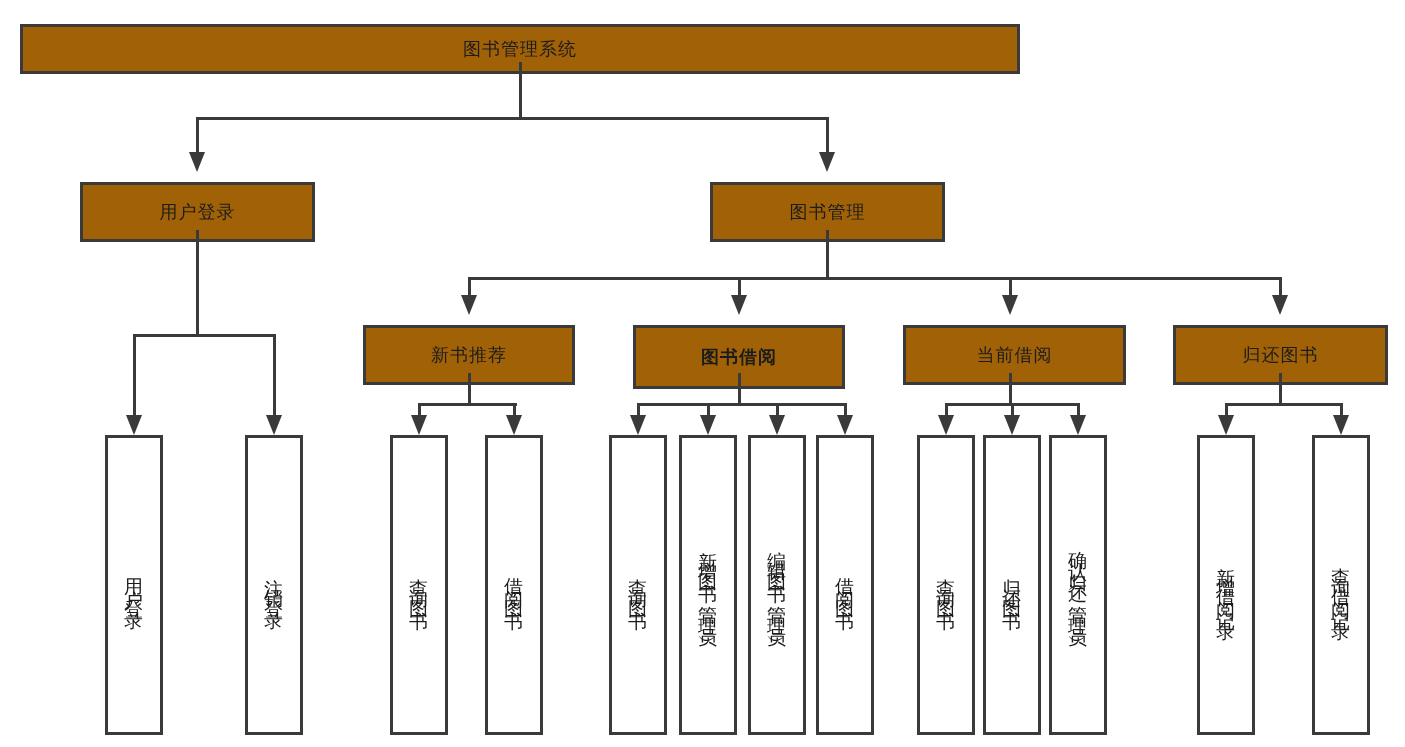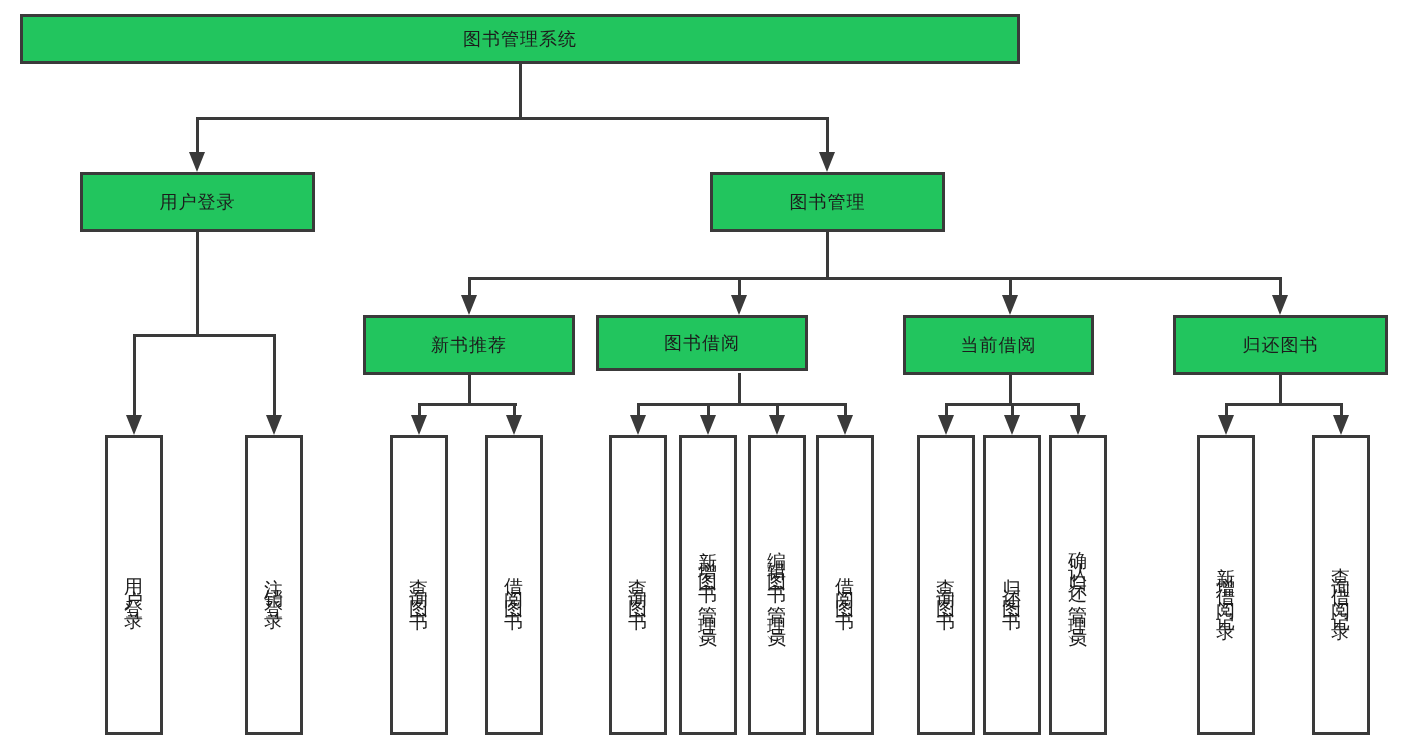--- a/index.html
+++ b/index.html
@@ -7,25 +7,26 @@
     position:relative;
     width:1405px;height:747px;
     background:#ffffff;
     font-family:"Liberation Sans","DejaVu Sans",sans-serif;
     overflow:hidden;
   }
   .box{
     position:absolute;
     box-sizing:border-box;
     border:3px solid #3a3a3a;
-    background:#22c55e;
+    background:#a16207;
     display:flex;align-items:center;justify-content:center;
     color:#1c1c1c;
     font-size:18px;
     letter-spacing:1px;
+    margin-top:10px;
   }
   .vbox{
     position:absolute;
     box-sizing:border-box;
     border:3px solid #3a3a3a;
     background:#ffffff;
     display:flex;align-items:center;justify-content:center;
     color:#1c1c1c;
   }
   .vlabel{
@@ -51,22 +52,22 @@
     font-size:20px;
     letter-spacing:1px;
     white-space:nowrap;
   }
 
   
   #n-root{left:20px;top:14px;width:1000px;height:50px;}
   #n-userlogin{left:80px;top:172px;width:235px;height:60px;}
   #n-bookmgmt{left:710px;top:172px;width:235px;height:60px;}
   #n-newbook{left:363px;top:315px;width:212px;height:60px;}
-  #n-borrow{left:596px;top:315px;width:212px;height:56px;}
-  #n-current{left:903px;top:315px;width:191px;height:60px;}
+  #n-borrow{left:633px;top:315px;width:212px;height:64px;font-weight:bold;}
+  #n-current{left:903px;top:315px;width:223px;height:60px;}
   #n-records{left:1173px;top:315px;width:215px;height:60px;}
 
   .leaf{top:435px;width:58px;height:300px;}
   #l-a1{left:105px;} #l-a2{left:245px;}
   #l-b1{left:390px;} #l-b2{left:485px;}
   #l-c1{left:609px;} #l-c2{left:679px;} #l-c3{left:748px;} #l-c4{left:816px;}
   #l-d1{left:917px;} #l-d2{left:983px;} #l-d3{left:1049px;}
   #l-e1{left:1197px;} #l-e2{left:1312px;}
 </style>
 </head>

